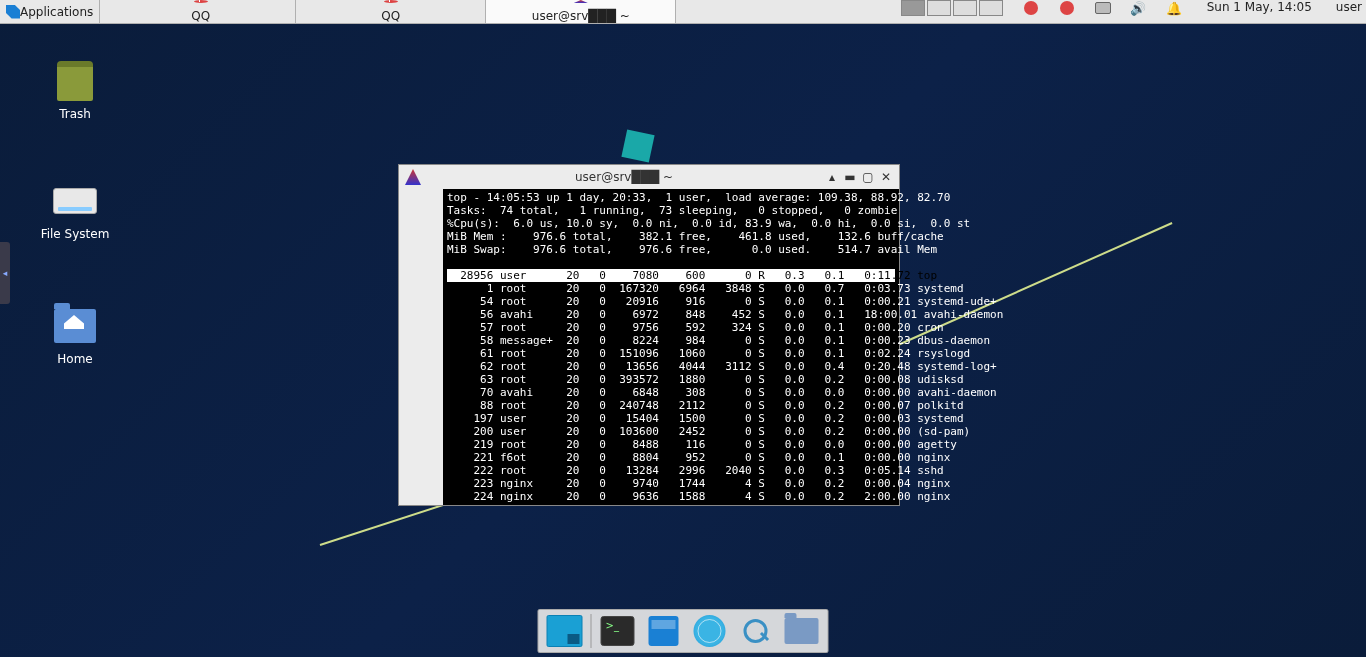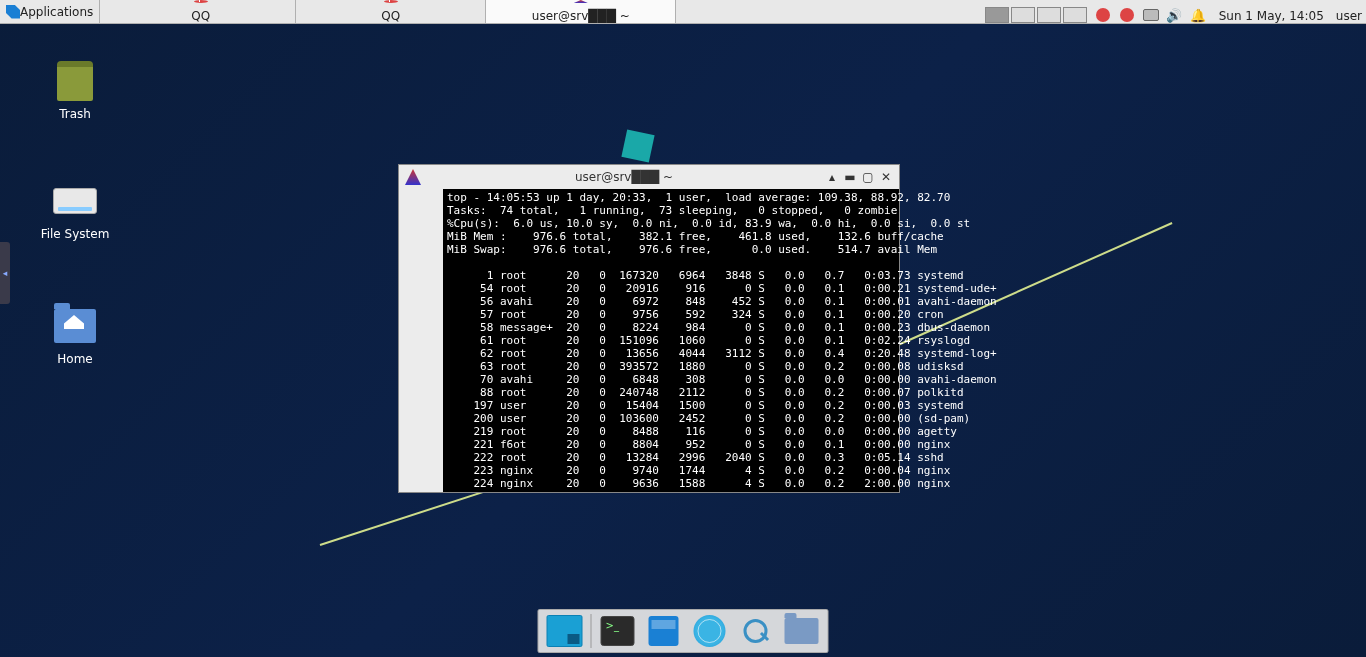--- a/index.html
+++ b/index.html
@@ -51,23 +51,23 @@
   background: radial-gradient(circle at 40% 30%, #fff 10%, #d44 11%, #d44 100%);
   position: relative;
 }
 .task .term-icon {
   width: 14px; height: 14px;
   background: linear-gradient(#c33, #33c);
   clip-path: polygon(50% 0, 100% 100%, 0 100%);
 }
 .panel-right {
   margin-left: auto;
-  display: flex; align-items: flex-end;
+  display: flex; align-items: flex-start;
   height: 100%;
-  gap: 8px;
+  gap: 20px;
   padding-right: 4px;
 }
 .ws-switch {
   display: flex; gap: 2px;
 }
 .ws {
   width: 24px; height: 16px;
   border: 1px solid #888;
   background: #ddd;
 }
@@ -286,23 +286,23 @@
       <span class="winbtn">▬</span>
       <span class="winbtn">▢</span>
       <span class="winbtn">✕</span>
     </div>
     <div class="termbody"><span>top - 14:05:53 up 1 day, 20:33,  1 user,  load average: 109.38, 88.92, 82.70</span>
 <span>Tasks:  74 total,   1 running,  73 sleeping,   0 stopped,   0 zombie</span>
 <span>%Cpu(s):  6.0 us, 10.0 sy,  0.0 ni,  0.0 id, 83.9 wa,  0.0 hi,  0.0 si,  0.0 st</span>
 <span>MiB Mem :    976.6 total,    382.1 free,    461.8 used,    132.6 buff/cache</span>
 <span>MiB Swap:    976.6 total,    976.6 free,      0.0 used.    514.7 avail Mem</span>
 
-<span>      1 root      20   0  167320   6964   3848 S   0.0   0.7   0:03.73 systemd     </span>
+<span class="sel-row">  28956 user      20   0    7080    600      0 R   0.3   0.1   0:11.72 top         </span><span>      1 root      20   0  167320   6964   3848 S   0.0   0.7   0:03.73 systemd     </span>
 <span>     54 root      20   0   20916    916      0 S   0.0   0.1   0:00.21 systemd-ude+</span>
-<span>     56 avahi     20   0    6972    848    452 S   0.0   0.1   0:00.01 avahi-daemon</span>
+<span>     56 avahi     20   0    6972    848    452 S   0.0   0.1   18:00.01 avahi-daemon</span>
 <span>     57 root      20   0    9756    592    324 S   0.0   0.1   0:00.20 cron        </span>
 <span>     58 message+  20   0    8224    984      0 S   0.0   0.1   0:00.23 dbus-daemon </span>
 <span>     61 root      20   0  151096   1060      0 S   0.0   0.1   0:02.24 rsyslogd    </span>
 <span>     62 root      20   0   13656   4044   3112 S   0.0   0.4   0:20.48 systemd-log+</span>
 <span>     63 root      20   0  393572   1880      0 S   0.0   0.2   0:00.08 udisksd     </span>
 <span>     70 avahi     20   0    6848    308      0 S   0.0   0.0   0:00.00 avahi-daemon</span>
 <span>     88 root      20   0  240748   2112      0 S   0.0   0.2   0:00.07 polkitd     </span>
 <span>    197 user      20   0   15404   1500      0 S   0.0   0.2   0:00.03 systemd     </span>
 <span>    200 user      20   0  103600   2452      0 S   0.0   0.2   0:00.00 (sd-pam)    </span>
 <span>    219 root      20   0    8488    116      0 S   0.0   0.0   0:00.00 agetty      </span>

